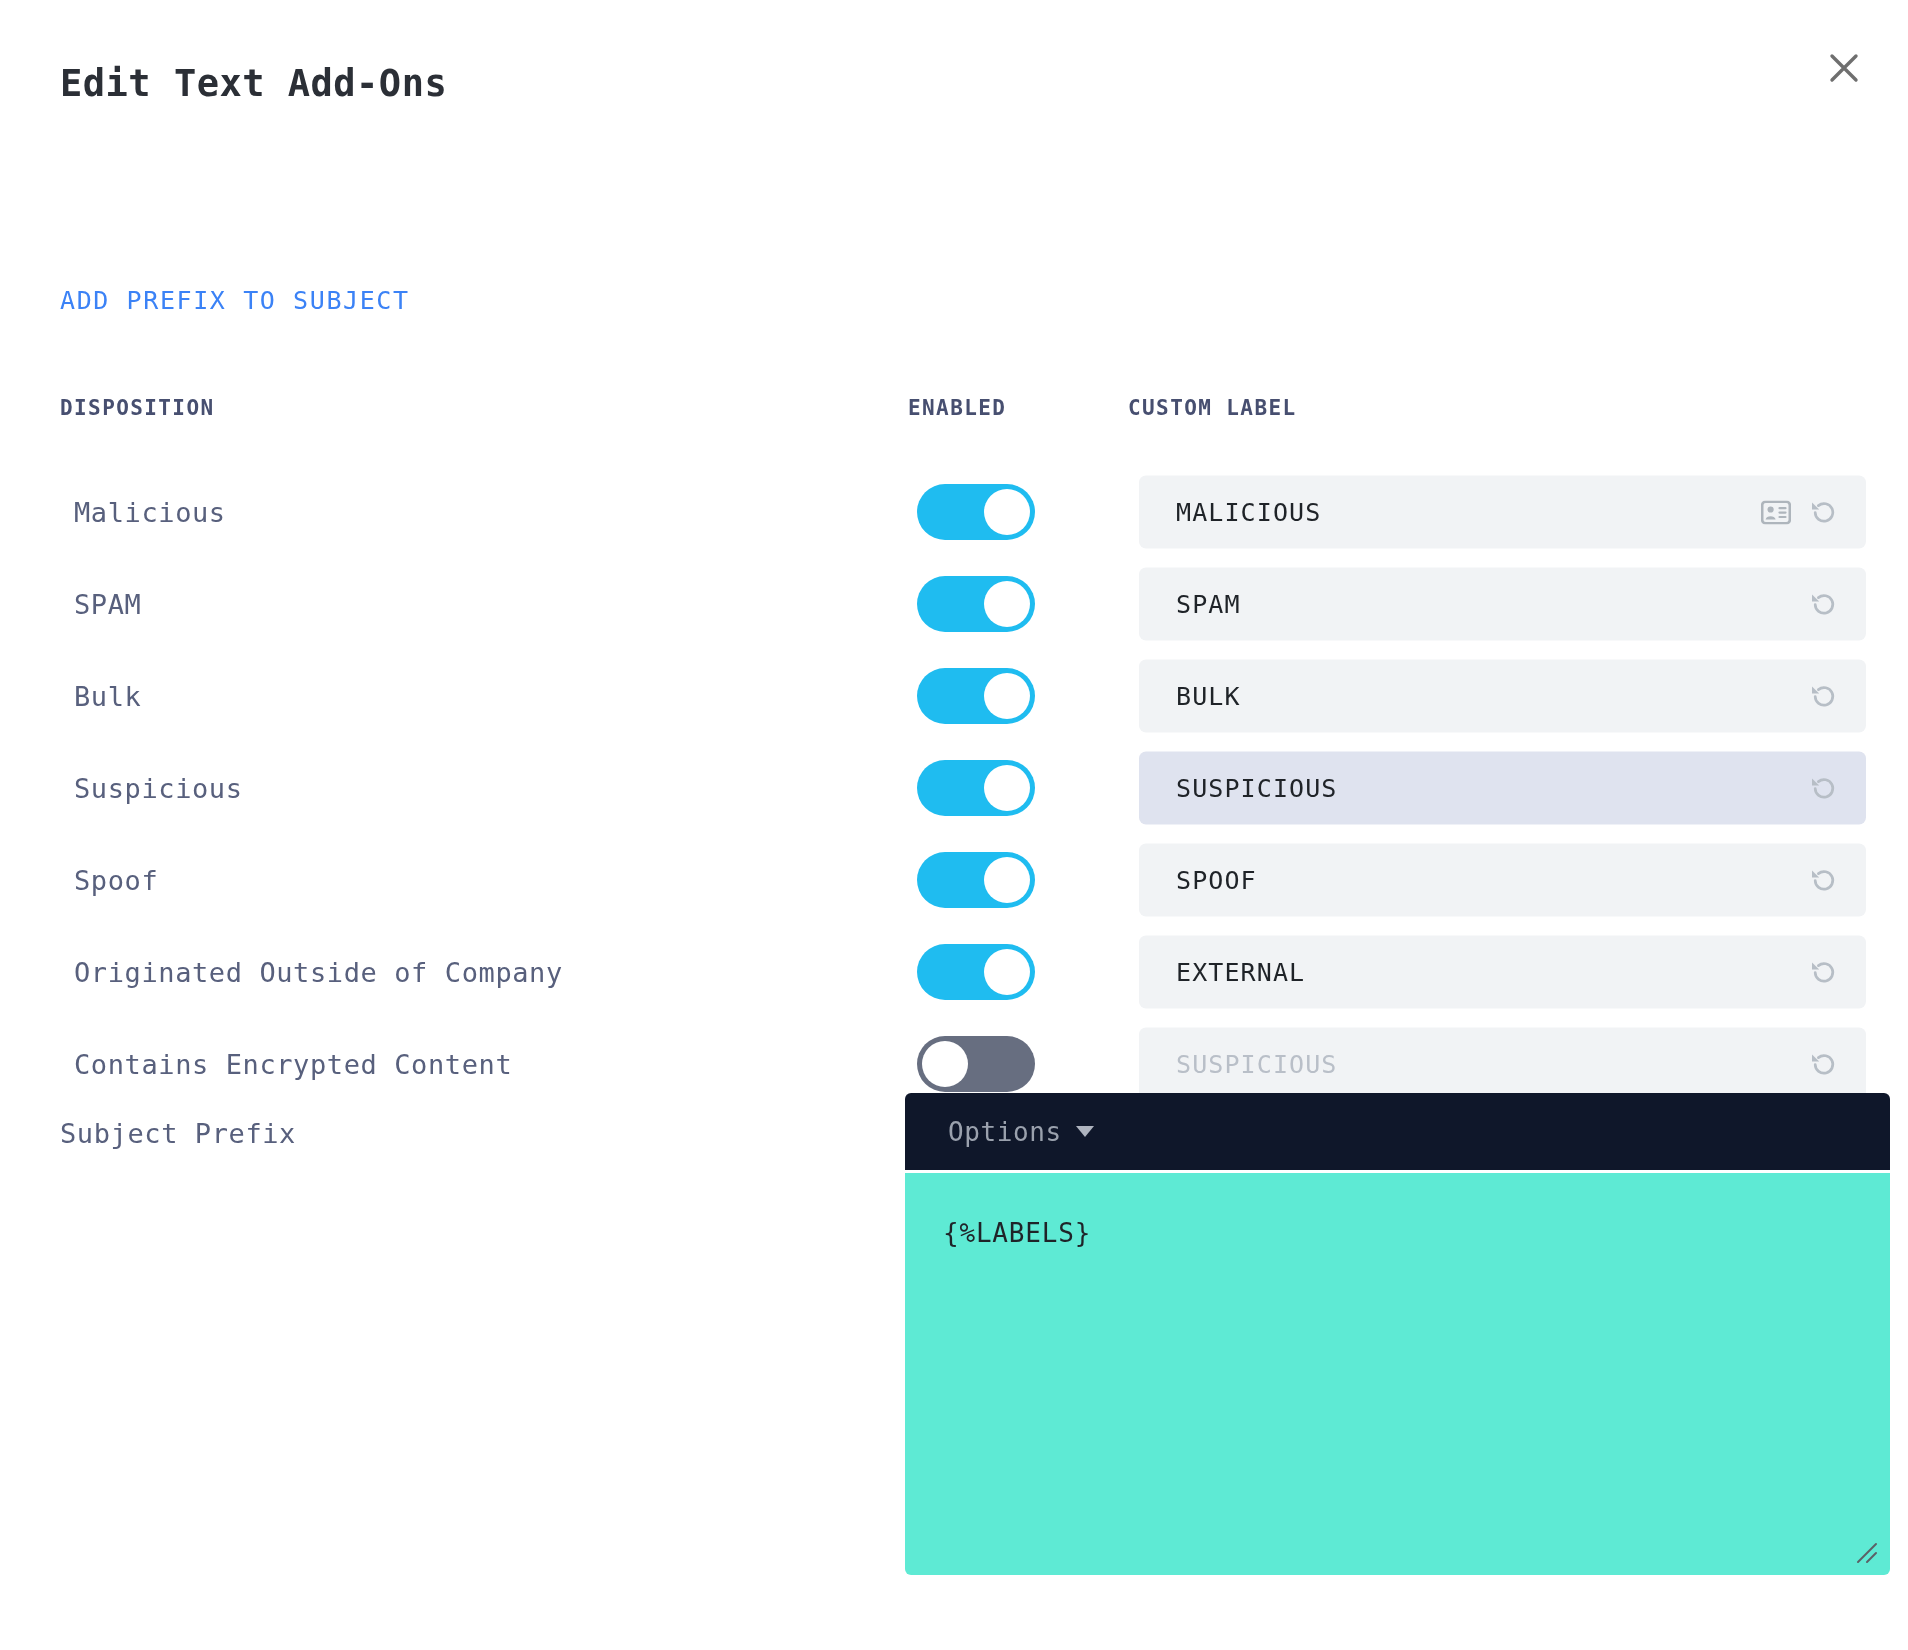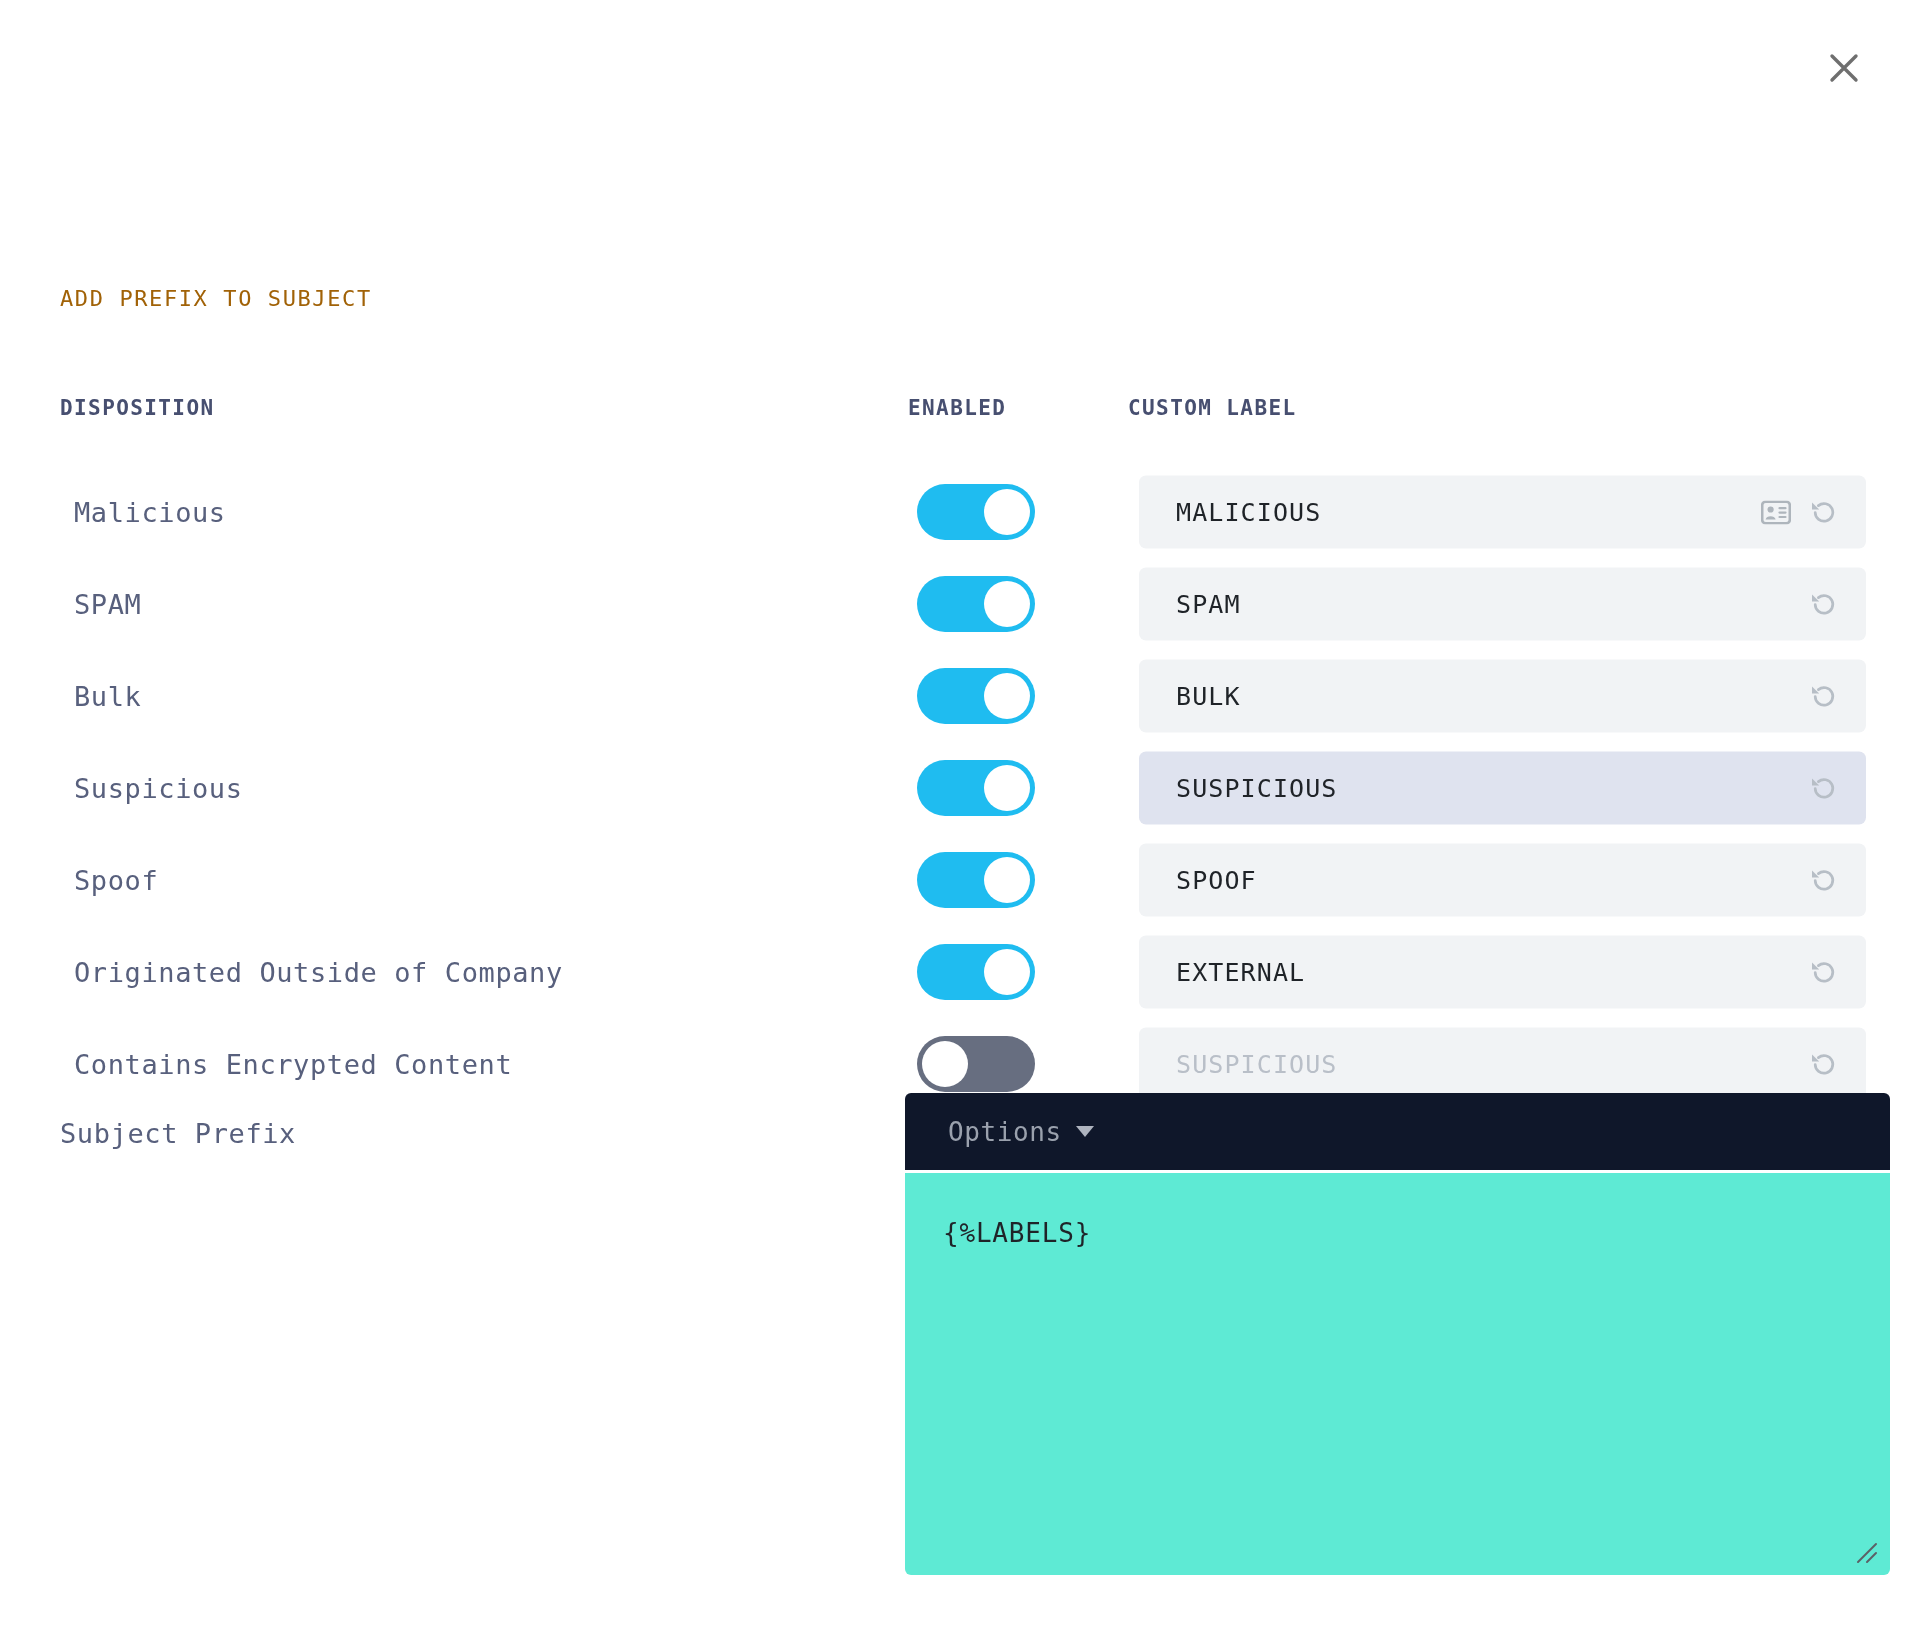--- a/index.html
+++ b/index.html
@@ -44,23 +44,23 @@
     background: transparent;
     border: none;
   }
   .close-button svg { display: block; }
 
   
   .section-label {
     position: absolute;
     left: 60px;
     top: 286px;
-    font-size: 22px;
+    font-size: 25px;
     letter-spacing: 1.6px;
-    color: #a16207;
+    color: #3b82f6;
     white-space: nowrap;
   }
 
   
   .col-head {
     position: absolute;
     font-size: 21px;
     font-weight: 700;
     letter-spacing: 1.4px;
     color: #474f70;
@@ -232,20 +232,21 @@
     height: 26px;
     cursor: nwse-resize;
   }
   .resize-grip svg { display: block; }
 </style>
 </head>
 <body>
 
 <div class="page">
 
+  <div class="dialog-title">Edit Text Add-Ons</div>
 
   <button class="close-button">
     <span>
       <svg width="34" height="34" viewBox="0 0 34 34">
         <path d="M5 5 L29 29 M29 5 L5 29" stroke="#6f6f6f" stroke-width="3.4" stroke-linecap="round" fill="none"></path>
       </svg>
     </span>
   </button>
 
   <div class="section-label">ADD PREFIX TO SUBJECT</div>

